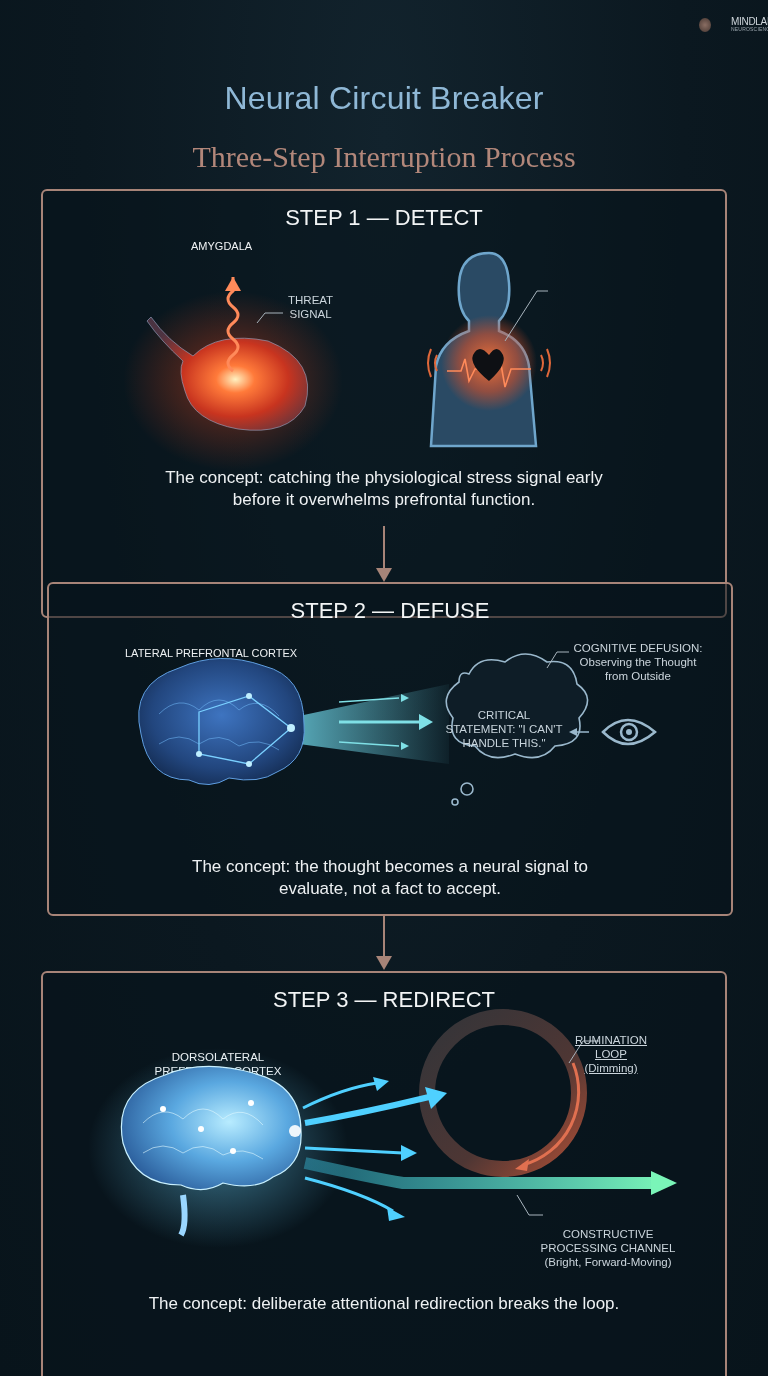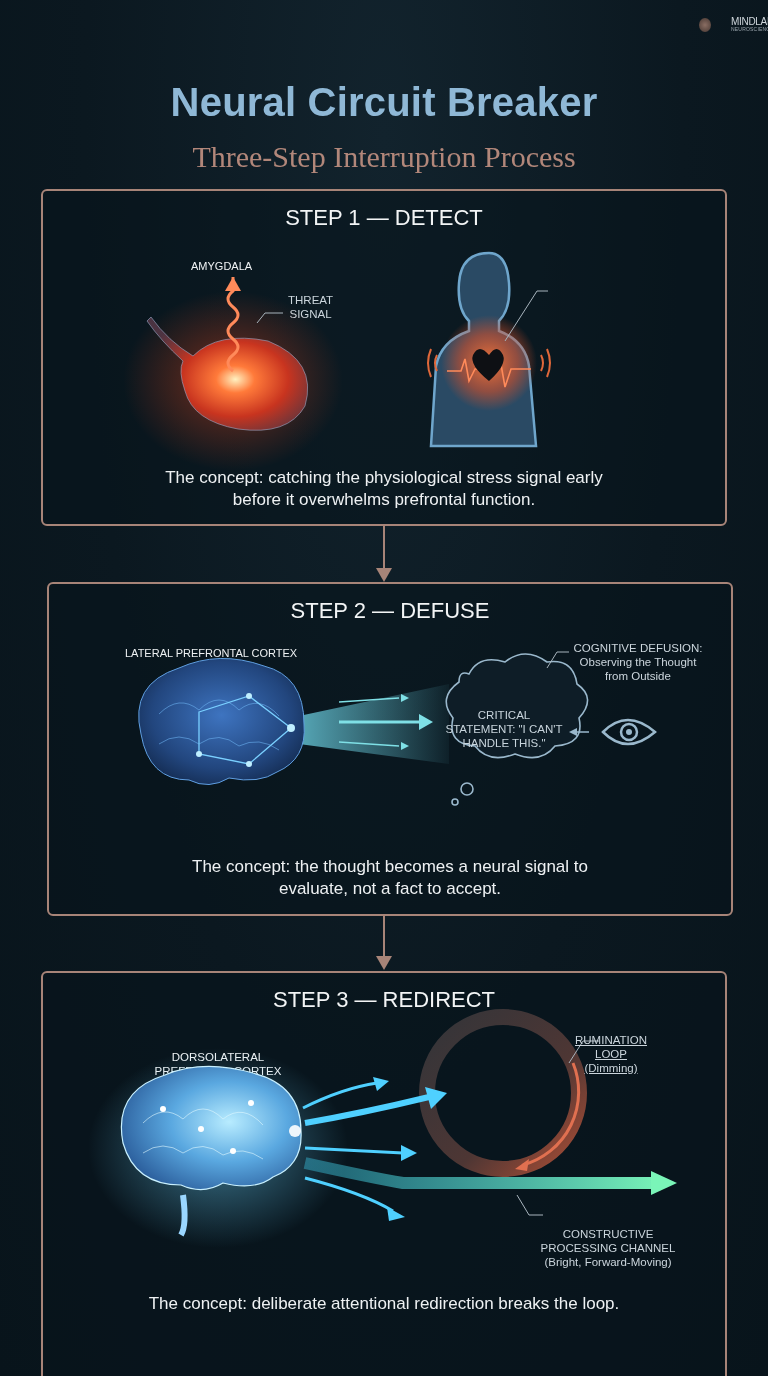--- a/index.html
+++ b/index.html
@@ -4,24 +4,24 @@
 <style>
   html,body{margin:0;padding:0;}
   body{width:768px;height:1376px;background:#0b1820;position:relative;overflow:hidden;
     font-family:"Liberation Sans",sans-serif;color:#e8ecef;}
   .bg{position:absolute;inset:0;background:radial-gradient(ellipse at 50% 10%,#12232d 0%,#0b1820 55%,#08141b 100%);}
   .logo{position:absolute;left:699px;top:17px;display:flex;align-items:center;gap:20px;}
   .logo-mark{width:12px;height:14px;border-radius:50%;background:radial-gradient(circle,#8a6e63 0%,#5a4740 70%);}
   .logo-text{display:flex;flex-direction:column;line-height:1;}
   .logo-name{font-size:10px;color:#cfd6db;letter-spacing:-0.3px;}
   .logo-sub{font-size:5px;color:#9aa5ad;letter-spacing:0.2px;}
-  .title{position:absolute;left:0;right:0;top:80px;text-align:center;font-size:40px;font-weight:bold;color:#8fb8d6;letter-spacing:0.2px;}
+  .title{position:absolute;left:0;right:0;top:80px;text-align:center;font-size:32px;font-weight:normal;color:#8fb8d6;letter-spacing:0.2px;}
   .subtitle{position:absolute;left:0;right:0;top:140px;text-align:center;font-family:"Liberation Serif",serif;font-size:30px;color:#b2877a;}
   .panel{position:absolute;left:41px;width:686px;border:2px solid #a78478;border-radius:6px;background:rgba(8,20,28,0.55);box-sizing:border-box;}
-  .p1{top:189px;height:337px;padding-left:40px;}
+  .p1{top:189px;height:429px;padding-left:40px;}
   .p2{top:582px;height:334px;margin-left:6px;}
   .p3{top:971px;height:442px;}
   .step-title{position:absolute;left:0;right:0;text-align:center;font-size:22px;color:#f2f4f5;}
   .caption{position:absolute;left:0;right:0;text-align:center;font-size:17px;line-height:22px;color:#eef1f3;}
   .lbl{position:absolute;font-size:11.5px;line-height:14px;color:#cbd5dc;text-align:center;}
   .conn{position:absolute;left:383px;width:2px;background:#a78478;}
   .conn-head{position:absolute;left:376px;width:0;height:0;border-left:8px solid transparent;border-right:8px solid transparent;border-top:14px solid #a78478;}
   svg{position:absolute;overflow:visible;}
 </style>
 </head>
@@ -36,21 +36,21 @@
     <span class="logo-sub">NEUROSCIENCE</span>
   </div>
 </div>
 
 <div class="title">Neural Circuit Breaker</div>
 <div class="subtitle">Three-Step Interruption Process</div>
 
 <div class="panel p1">
   <div class="step-title" style="top:14px;">STEP 1 — DETECT</div>
 
-  <div class="lbl" style="left:148px;top:68px;font-size:11px;color:#f0f3f5;">AMYGDALA</div>
+  <div class="lbl" style="left:148px;top:48px;font-size:11px;color:#f0f3f5;">AMYGDALA</div>
   <div class="lbl" style="left:245px;top:102px;">
     <div>THREAT</div>
     <div>SIGNAL</div>
   </div>
 
   <svg style="left:0;top:0;" width="686" height="337">
     <defs>
       <radialGradient id="amyg" cx="0.55" cy="0.55" r="0.6">
         <stop offset="0" stop-color="#fff1c0"></stop>
         <stop offset="0.2" stop-color="#ff7a3a"></stop>

